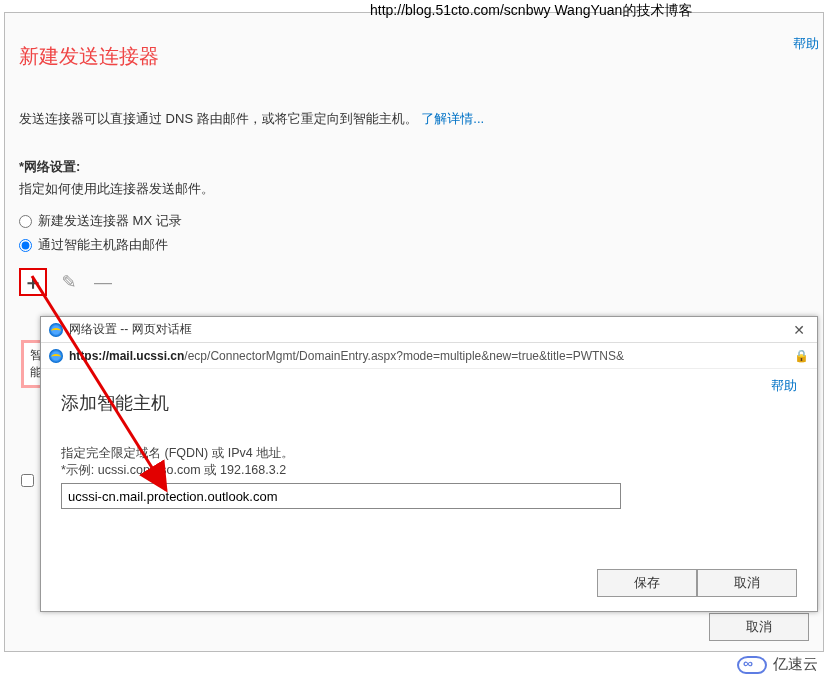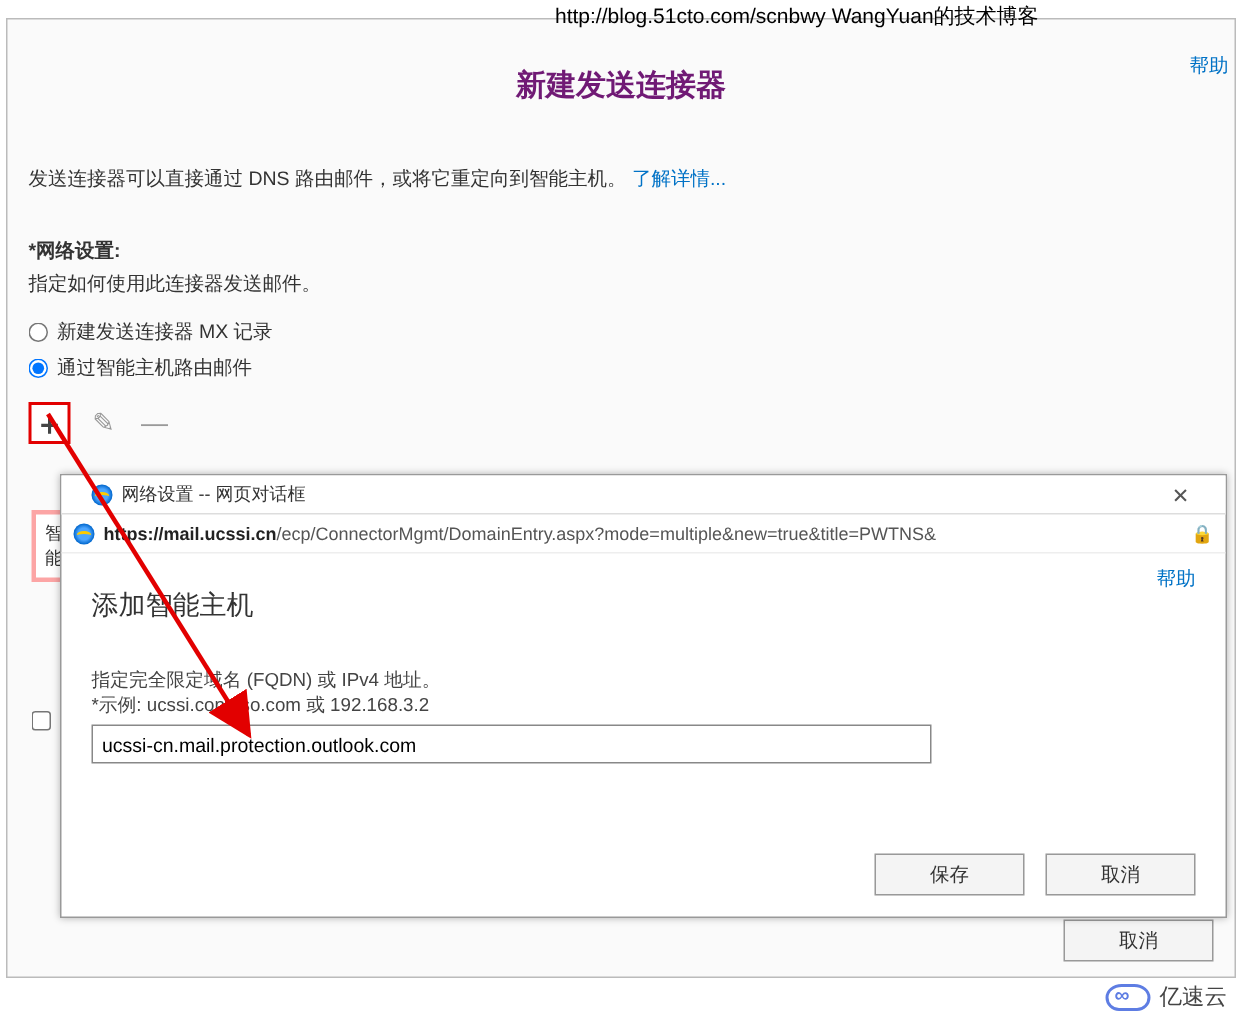--- a/index.html
+++ b/index.html
@@ -34,24 +34,23 @@
   }
   .help-link-top {
     position: absolute;
     right: 4px;
     top: 22px;
     color: #0072c6;
     font-size: 13px;
   }
   .page-title {
     font-size: 20px;
-    color: #701a75;
+    color: #ef4444;
     margin: 10px 0 40px 0;
-    font-weight: bold;
-    text-align: center;
+    font-weight: normal;
   }
   .intro-text {
     color: #333;
     font-size: 13px;
     margin-bottom: 30px;
   }
   .intro-text a { color: #0072c6; text-decoration: none; }
   .section-label { font-size: 13px; margin-bottom: 4px; font-weight: bold; }
   .section-desc { font-size: 13px; margin-bottom: 14px; }
   .radio-row { margin: 6px 0; display: flex; align-items: center; }
@@ -116,21 +115,21 @@
     height: 296px;
     background: #fff;
     border: 1px solid #999;
     box-shadow: 0 0 5px rgba(0,0,0,.3);
     z-index: 50;
   }
   .dialog-titlebar {
     height: 26px; background: #fff;
     border-bottom: 1px solid #ddd;
     display: flex; align-items: center;
-    padding: 0 20px; gap: 6px;
+    padding: 0 8px; gap: 6px;
   }
   .ie-icon {
     width: 14px; height: 14px; border-radius: 50%;
     background: radial-gradient(circle, #4da6ff 40%, #0066cc 70%);
     position: relative;
   }
   .ie-icon::after {
     content: ""; position: absolute; left: 2px; top: 5px;
     width: 10px; height: 4px; border-top: 2px solid #ffcc00;
     border-radius: 50%;
@@ -159,21 +158,21 @@
   }
   .field-label { font-size: 12.5px; color: #444; }
   .field-example { font-size: 12.5px; color: #444; margin-bottom: 4px; }
   .text-input {
     width: 560px; height: 26px;
     border: 1px solid #888; padding: 2px 6px;
     font-size: 13px;
   }
   .dialog-buttons {
     position: absolute; right: 20px; bottom: 14px;
-    display: flex; gap: 14px;
+    display: flex; 
   }
 
   
   .arrow-svg {
     position: absolute; left: 26px; top: 270px;
     width: 200px; height: 240px; z-index: 60;
     pointer-events: none;
   }
 
   

